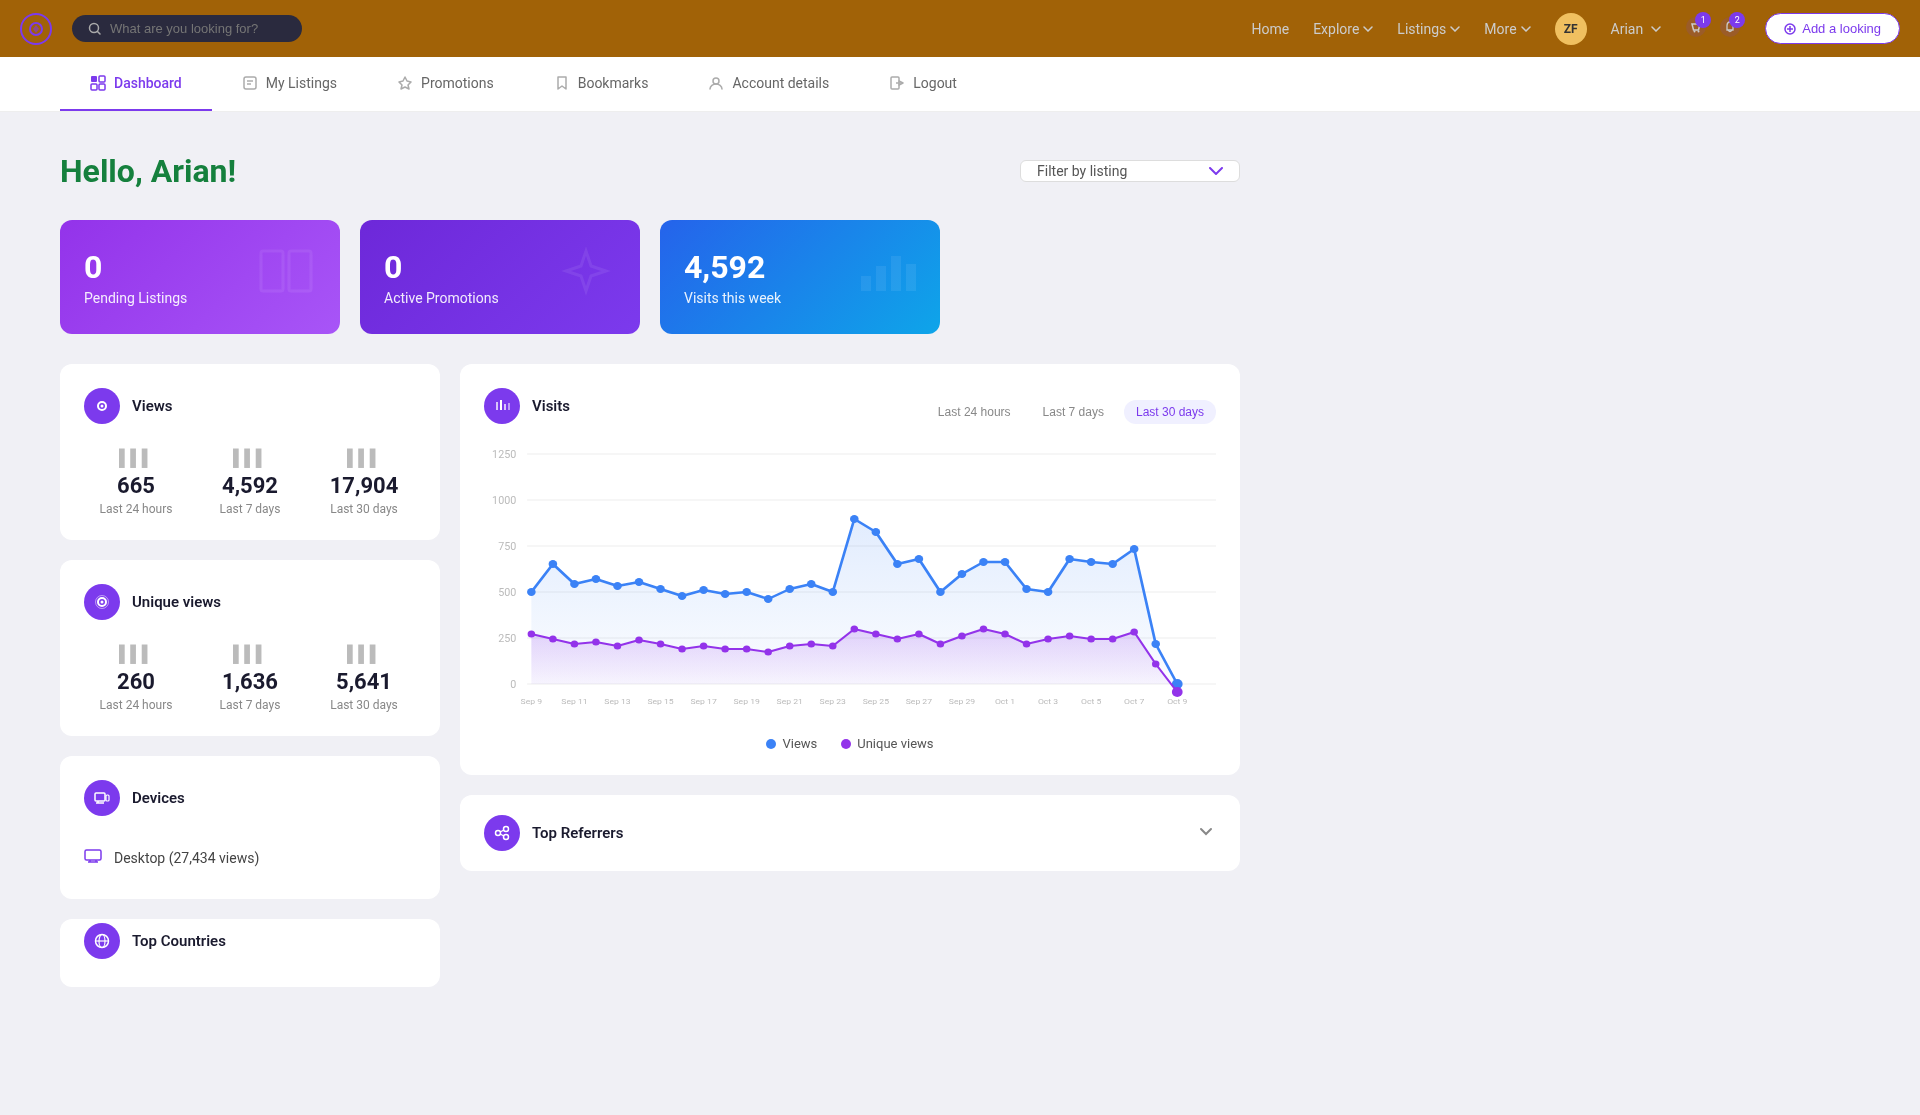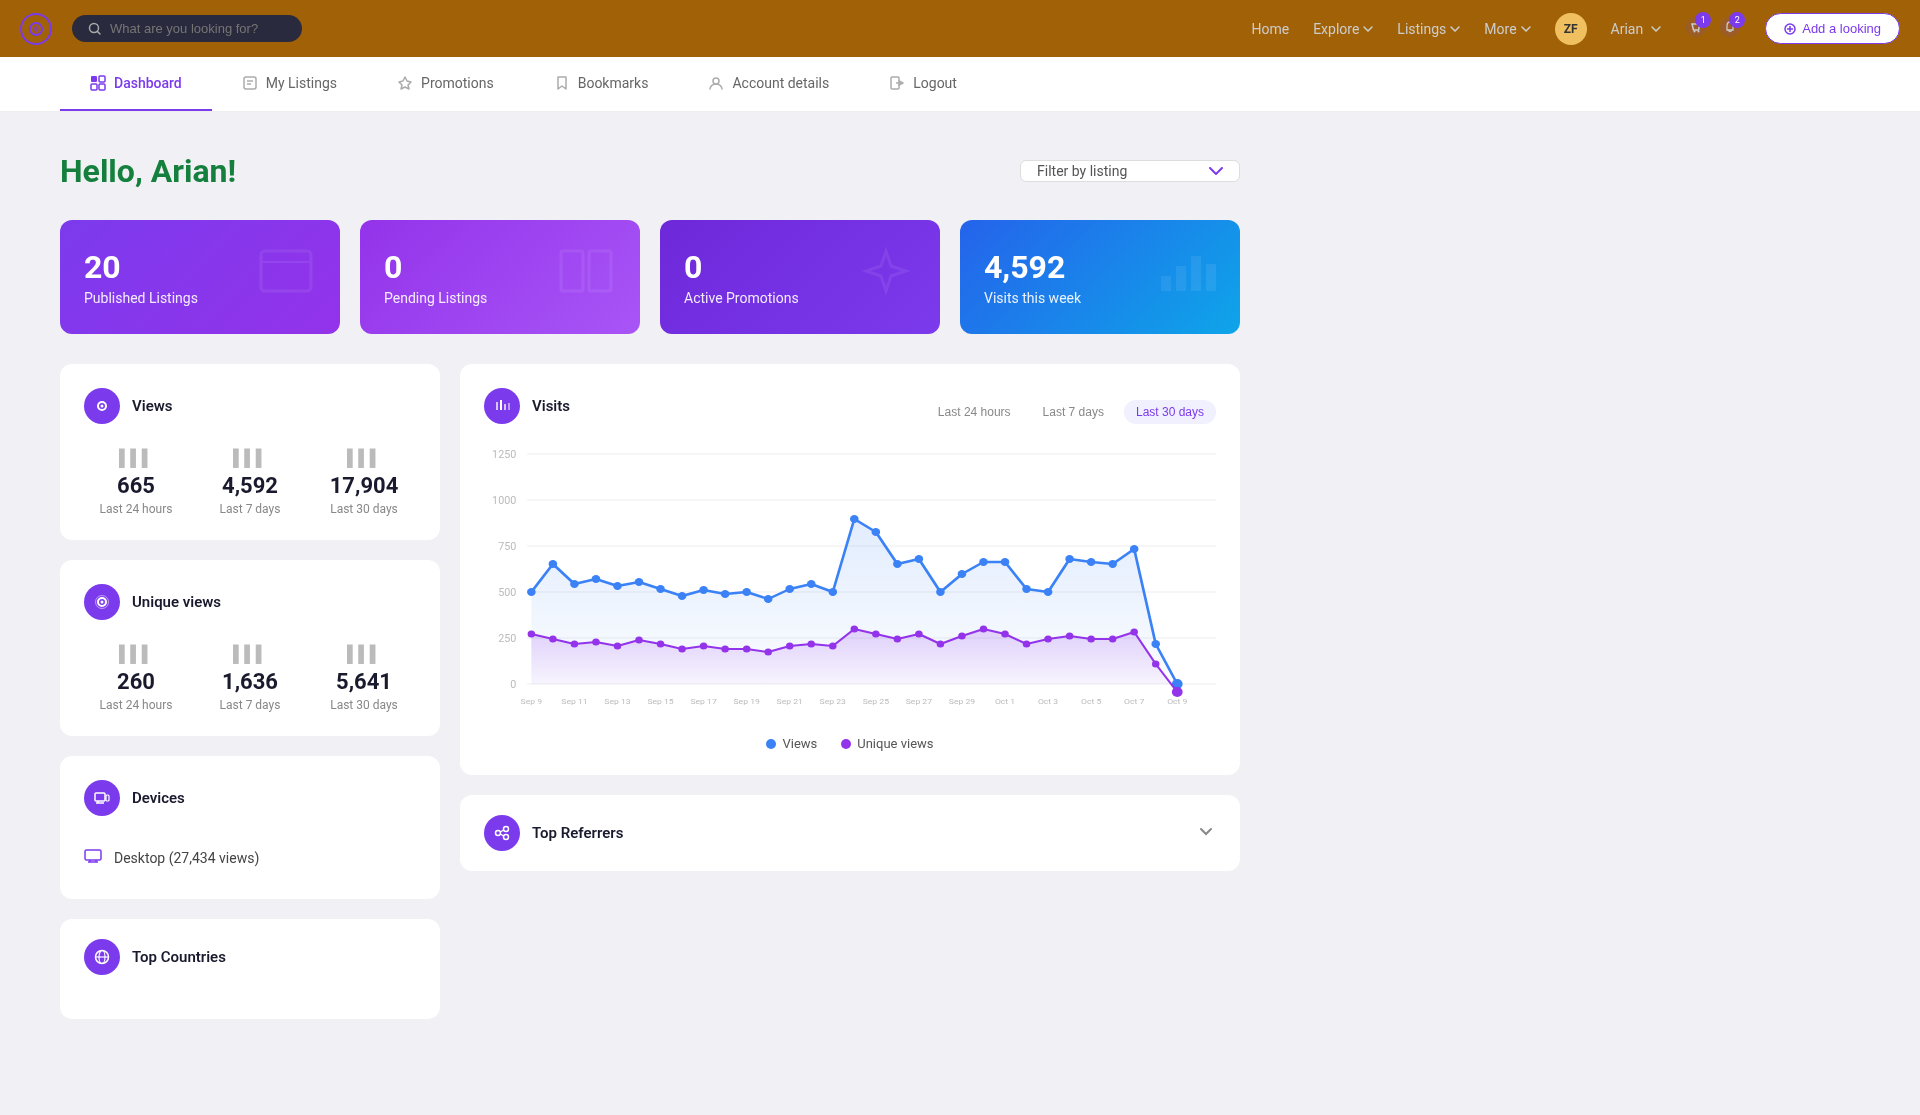--- a/index.html
+++ b/index.html
@@ -339,30 +339,20 @@
     <h1 class="page-title">Hello, Arian!</h1>
     <div class="filter-dropdown">
       <span>Filter by listing</span>
       <svg width="14" height="8" viewBox="0 0 14 8">
           <path d="M1 1 L7 7 L13 1" stroke="#7c3aed" stroke-width="2" fill="none" stroke-linecap="round"></path>
         </svg>
     </div>
   </div>
 
   <div class="stat-cards">
-    <div class="stat-card card-purple">
-      <div class="stat-number">20</div>
-      <div class="stat-label">Published Listings</div>
-      <div class="card-icon">
-        <svg width="60" height="50" viewBox="0 0 60 50" fill="none" opacity="0.3">
-            <rect x="5" y="5" width="50" height="40" rx="4" stroke="white" stroke-width="3" fill="none"></rect>
-            <line x1="5" y1="16" x2="55" y2="16" stroke="white" stroke-width="2"></line>
-          </svg>
-      </div>
-    </div>
     <div class="stat-card card-violet">
       <div class="stat-number">0</div>
       <div class="stat-label">Pending Listings</div>
       <div class="card-icon">
         <svg width="60" height="50" viewBox="0 0 60 50" fill="none" opacity="0.3">
             <rect x="5" y="5" width="22" height="40" rx="2" stroke="white" stroke-width="3" fill="none"></rect>
             <rect x="33" y="5" width="22" height="40" rx="2" stroke="white" stroke-width="3" fill="none"></rect>
           </svg>
       </div>
     </div>
@@ -472,21 +462,21 @@
                   <line x1="6" y1="11" x2="6" y2="13" stroke="#7c3aed" stroke-width="1.5"></line>
                   <line x1="12" y1="11" x2="12" y2="13" stroke="#7c3aed" stroke-width="1.5"></line>
                   <line x1="4" y1="13" x2="14" y2="13" stroke="#7c3aed" stroke-width="1.5"></line>
                 </svg>
             </span>
             <span>Desktop (27,434 views)</span>
           </li>
         </ul>
       </div>
 
-      <div class="widget-card" style="padding: 20px 24px;">
+      <div class="widget-card" style="padding: 4px 24px;">
         <div class="widget-header">
           <div class="widget-icon">
             <svg width="16" height="16" viewBox="0 0 16 16" fill="none">
                 <circle cx="8" cy="8" r="6.5" stroke="white" stroke-width="1.5" fill="none"></circle>
                 <ellipse cx="8" cy="8" rx="3" ry="6.5" stroke="white" stroke-width="1.2" fill="none"></ellipse>
                 <line x1="1.5" y1="8" x2="14.5" y2="8" stroke="white" stroke-width="1.2"></line>
               </svg>
           </div>
           <span class="widget-title">Top Countries</span>
         </div>

